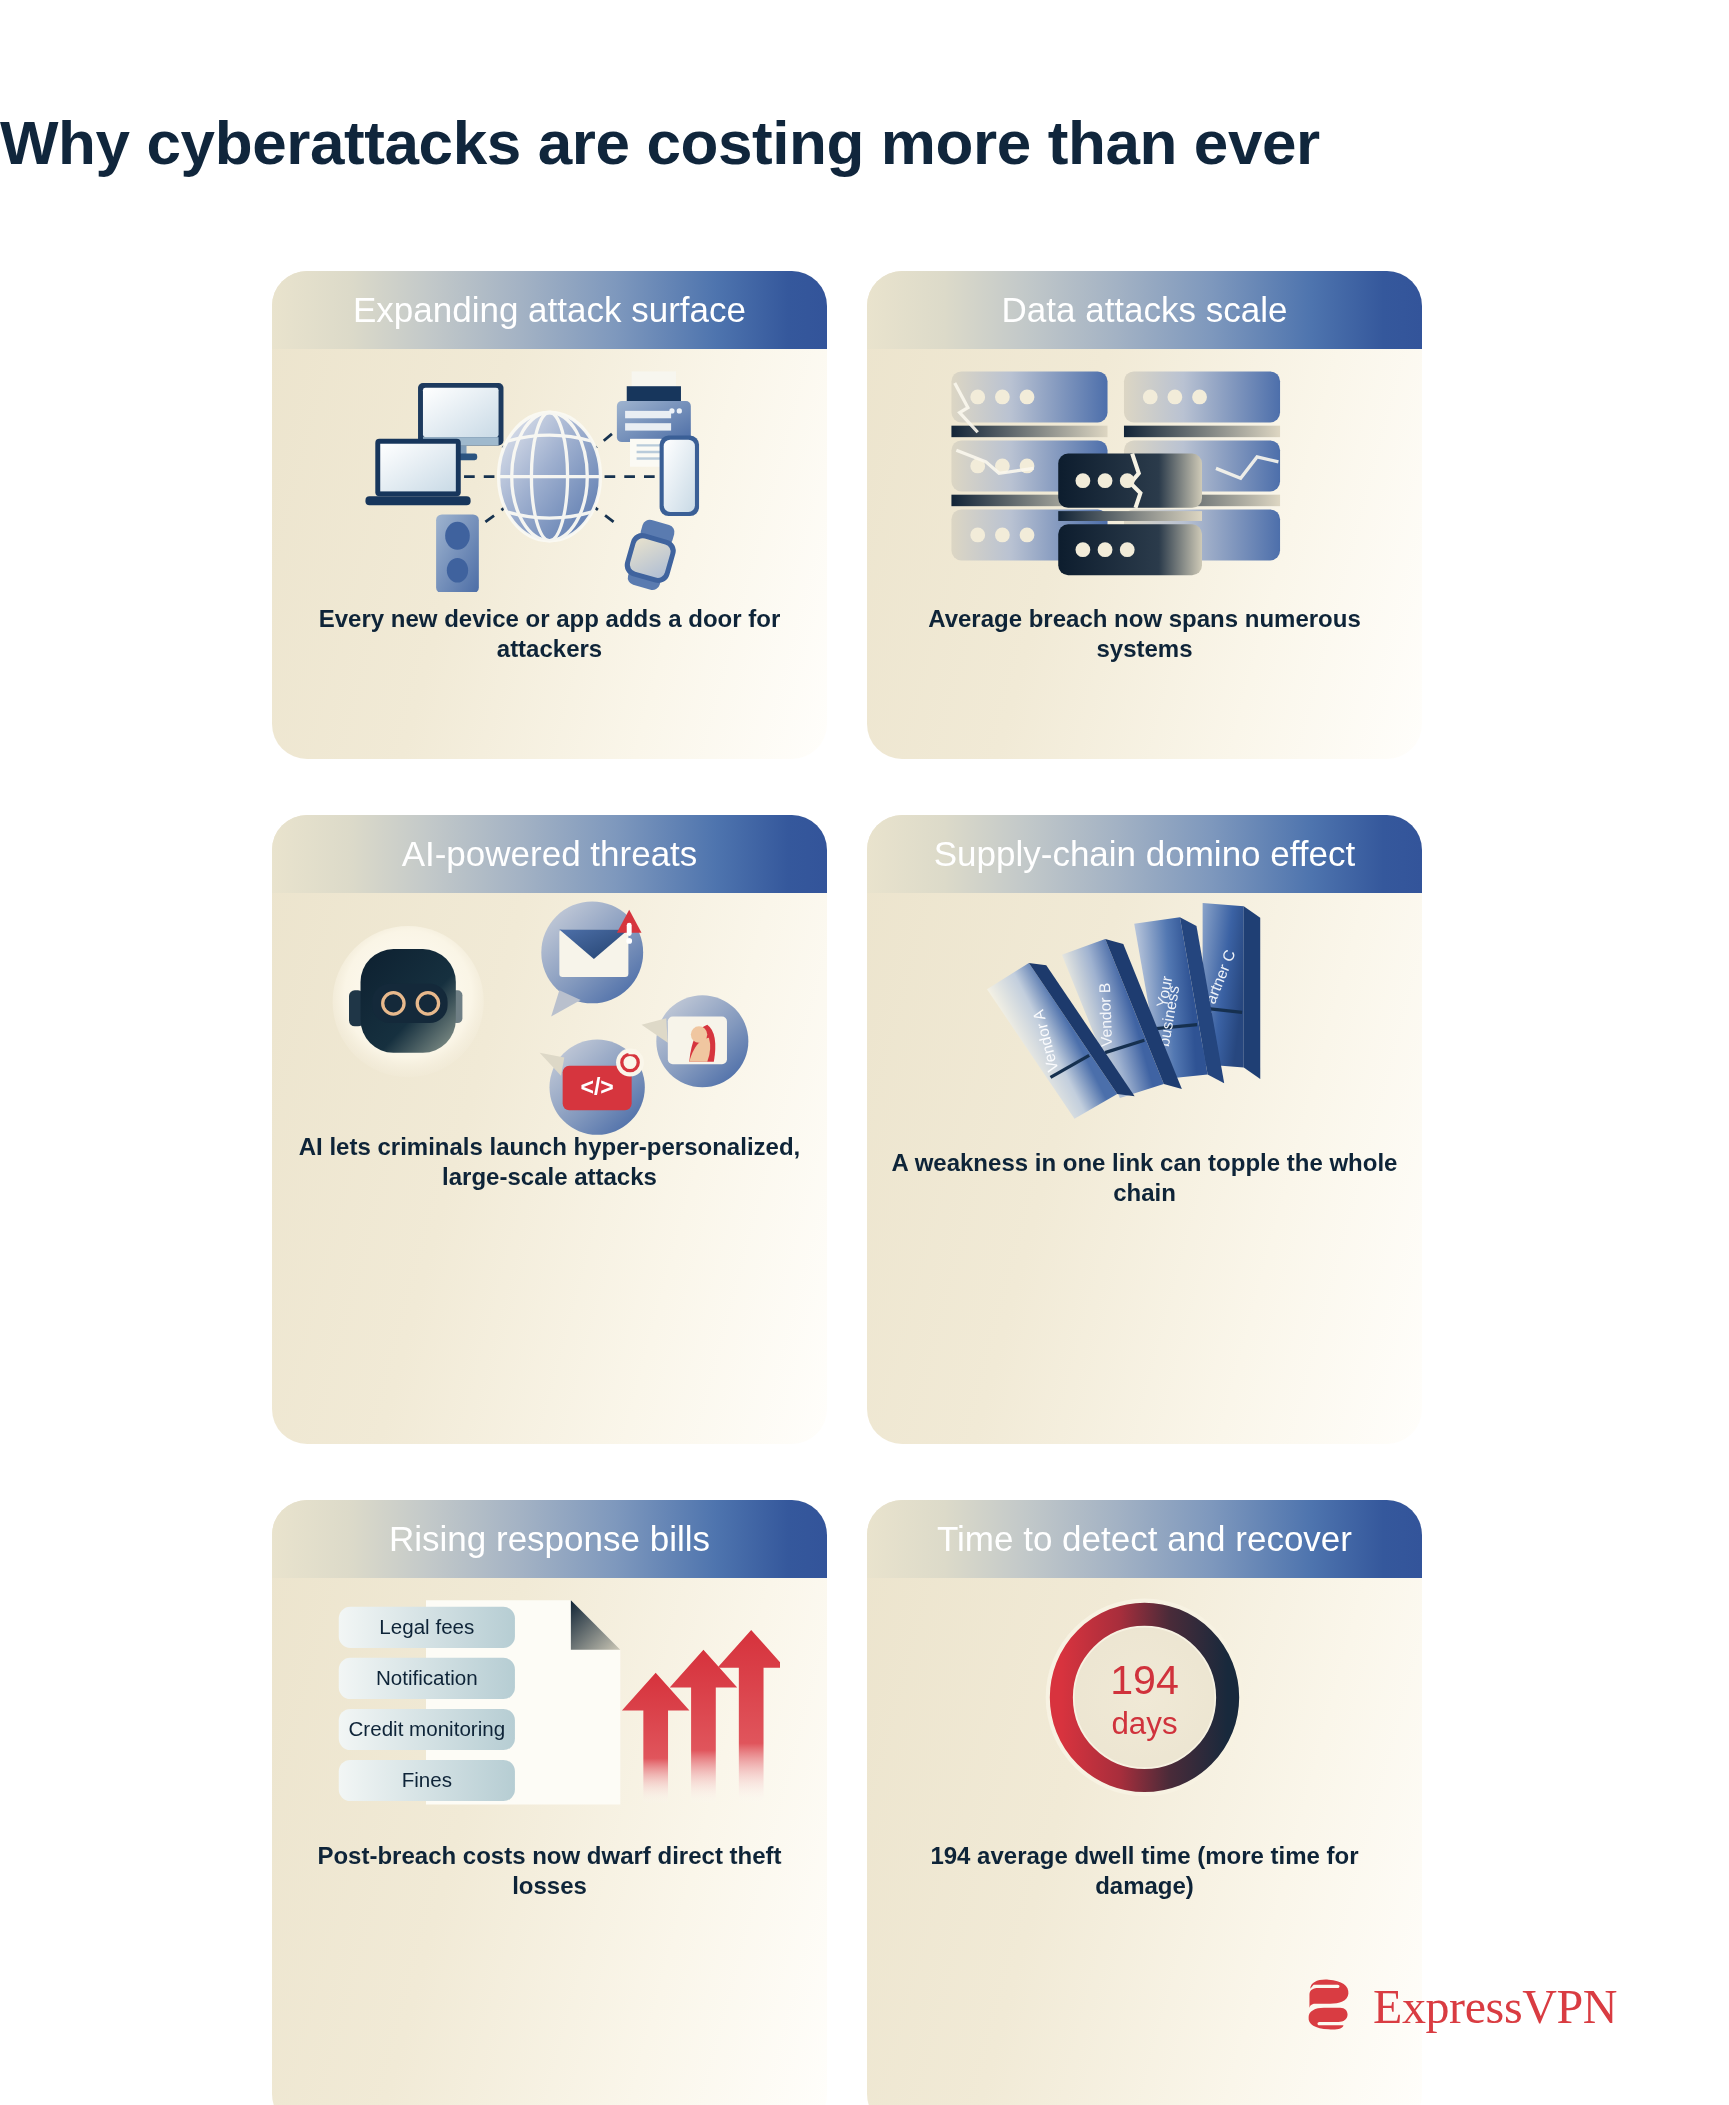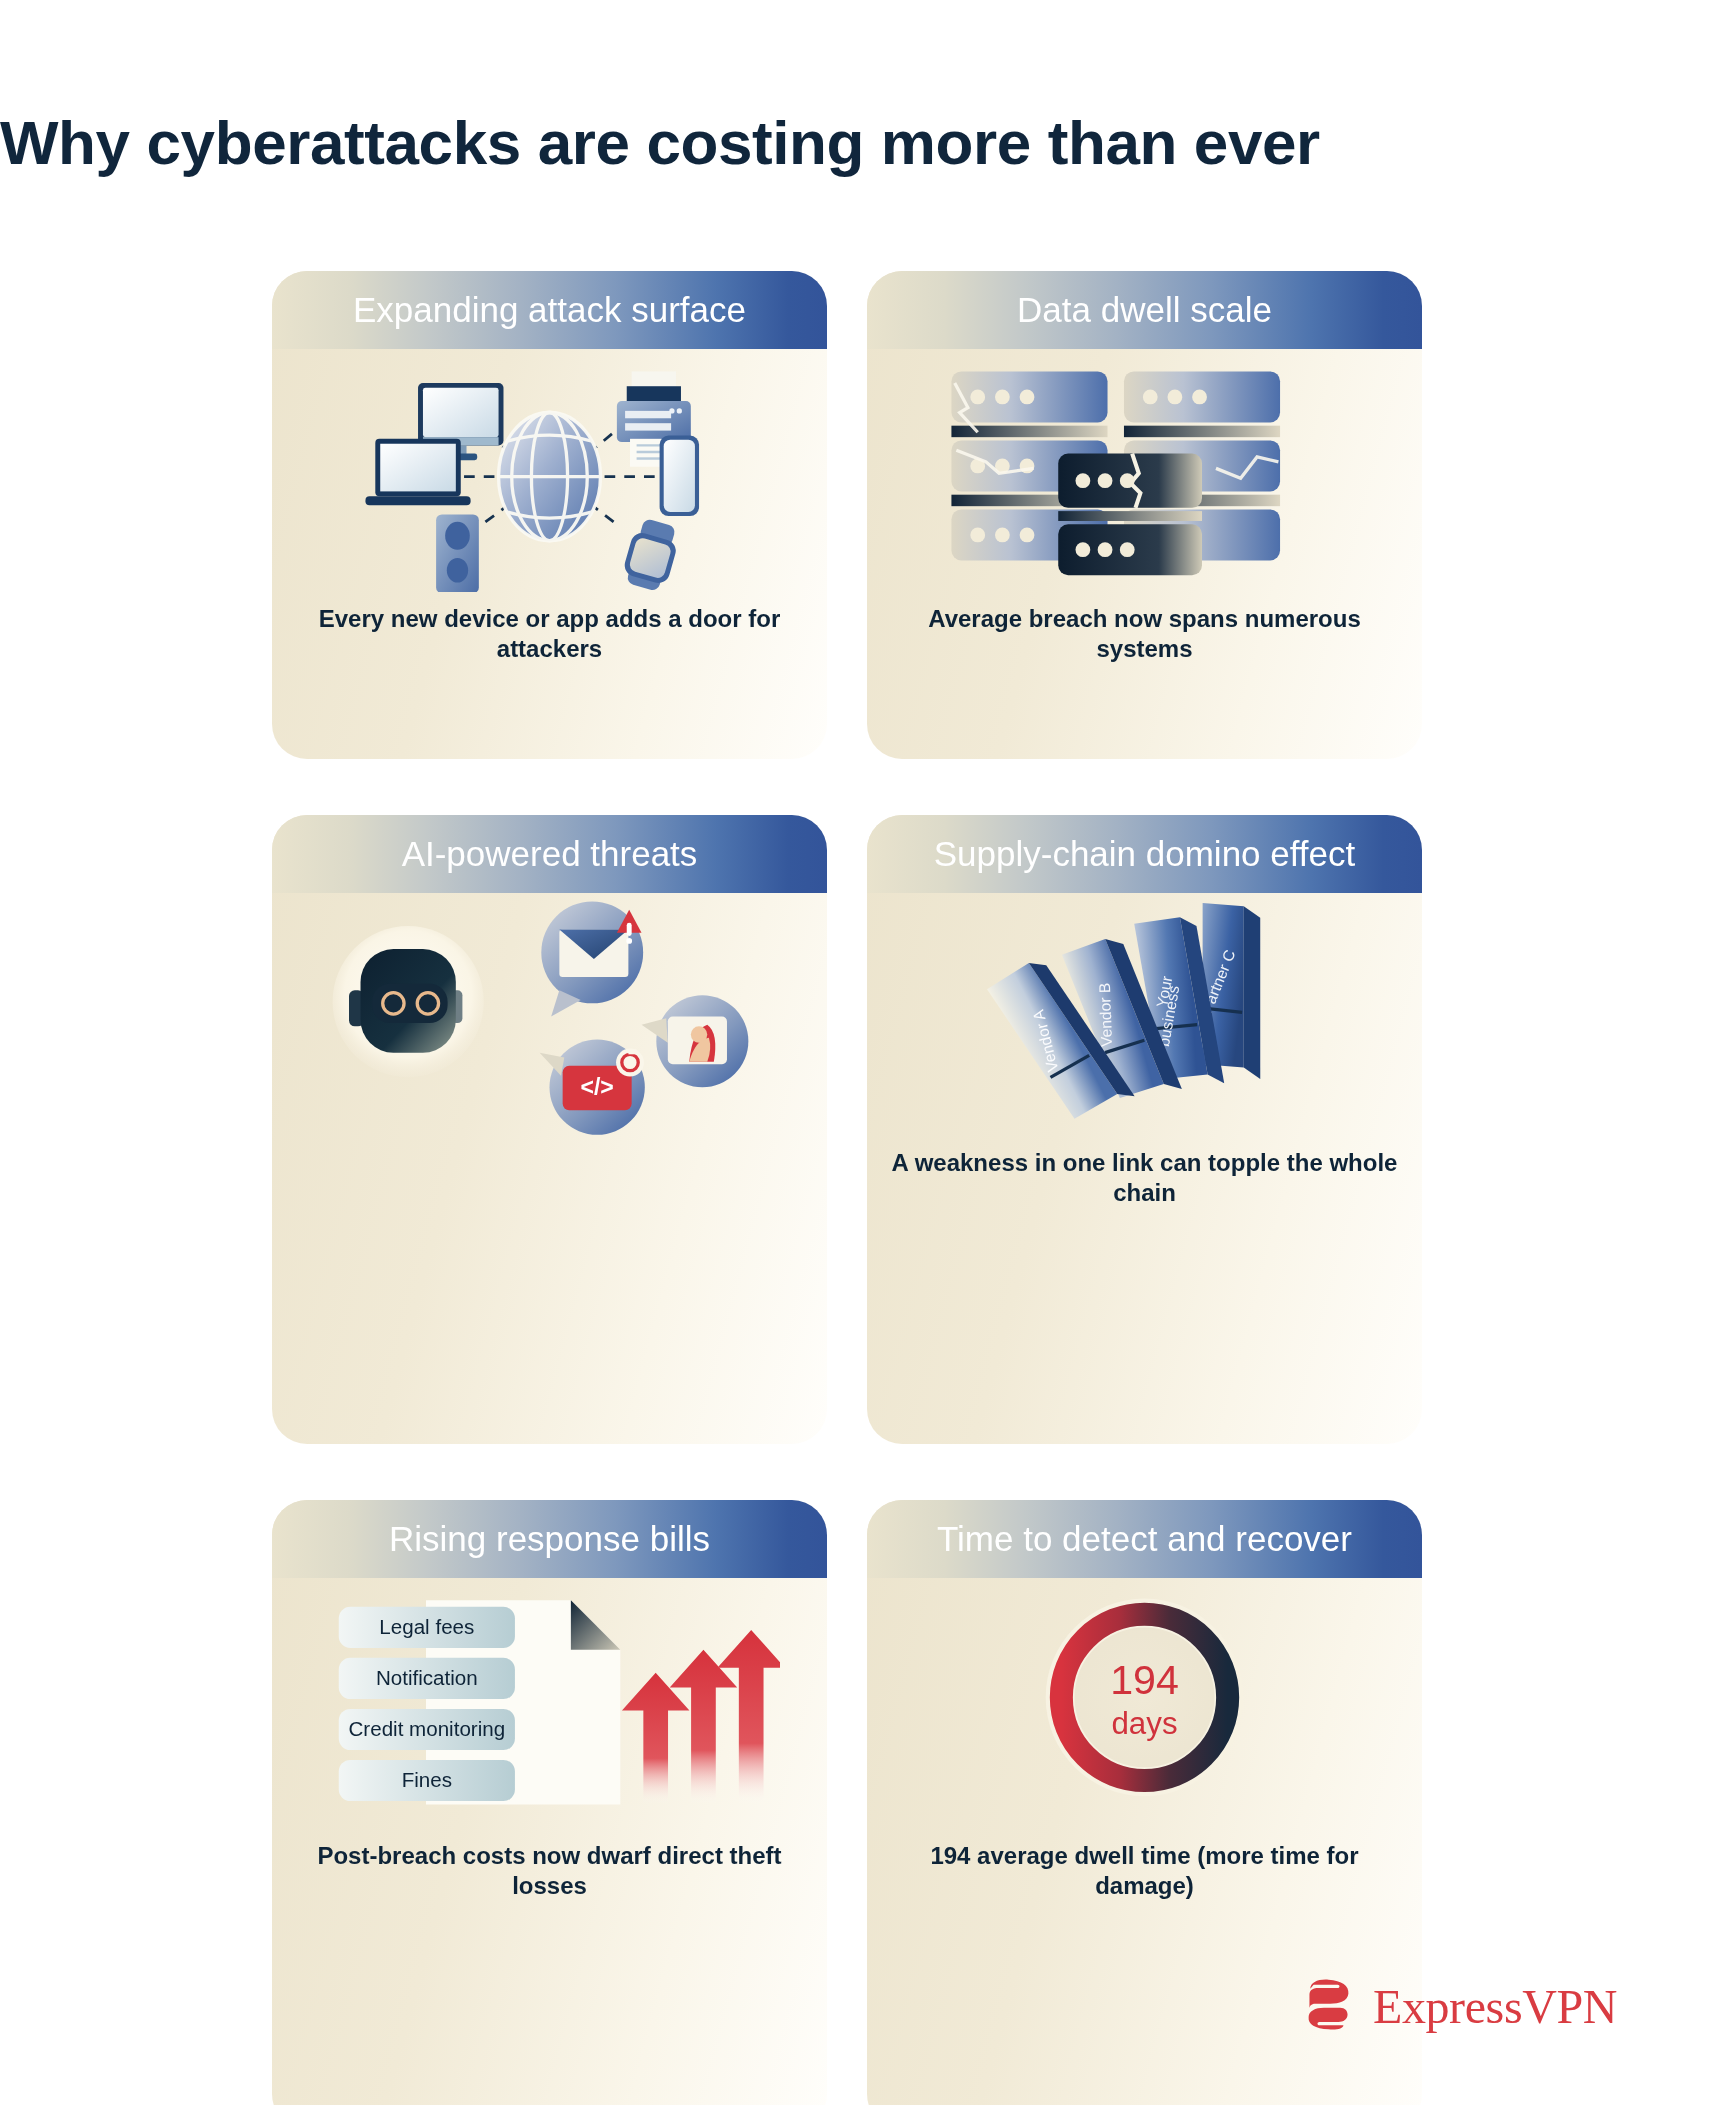--- a/index.html
+++ b/index.html
@@ -229,21 +229,21 @@
             <rect x="396" y="224" width="56" height="54" rx="14" fill="#3f639e"></rect>
             <rect x="402" y="230" width="44" height="42" rx="9" fill="url(#watchG)"></rect>
           </g>
         </svg>
       </div>
       <div class="card-caption">Every new device or app adds a door for attackers</div>
     </div>
 
     <div class="card">
       <div class="card-header">
-        <span class="card-header-title">Data dwell scale</span>
+        <span class="card-header-title">Data attacks scale</span>
       </div>
       <div class="card-art">
         <svg width="419" height="239" viewBox="0 0 510 290">
           <defs>
             <linearGradient id="srvG" x1="0" y1="0" x2="1" y2="0">
               <stop offset="0%" stop-color="#dcd6c4"></stop>
               <stop offset="38%" stop-color="#b9c2d2"></stop>
               <stop offset="100%" stop-color="#4d6fab"></stop>
             </linearGradient>
             <linearGradient id="barG" x1="0" y1="0" x2="1" y2="0">
@@ -381,20 +381,21 @@
             <circle cx="358" cy="236" r="58" fill="url(#bubG)"></circle>
             <path d="M318 200 L288 194 L314 222 Z" fill="#ddd8c7"></path>
             <rect x="316" y="210" width="84" height="54" rx="8" fill="#d6353e"></rect>
             <text x="358" y="246" fill="#ffffff" font-family="Liberation Sans, sans-serif" font-size="28" font-weight="700" text-anchor="middle">&lt;/&gt;</text>
             <circle cx="398" cy="206" r="17" fill="#faf6ea"></circle>
             <circle cx="398" cy="206" r="10" fill="none" stroke="#d6353e" stroke-width="4"></circle>
             <rect x="396" y="190" width="10" height="6" fill="#faf6ea"></rect>
           </g>
         </svg>
       </div>
+      <div class="card-caption three-line">AI lets criminals launch hyper-personalized, large-scale attacks</div>
     </div>
 
     <div class="card tall">
       <div class="card-header">
         <span class="card-header-title">Supply-chain domino effect</span>
       </div>
       <div class="card-art">
         <svg width="428" height="247" viewBox="0 0 520 300">
           <defs>
             <linearGradient id="dmA" x1="0" y1="0" x2="1" y2="0.4">

